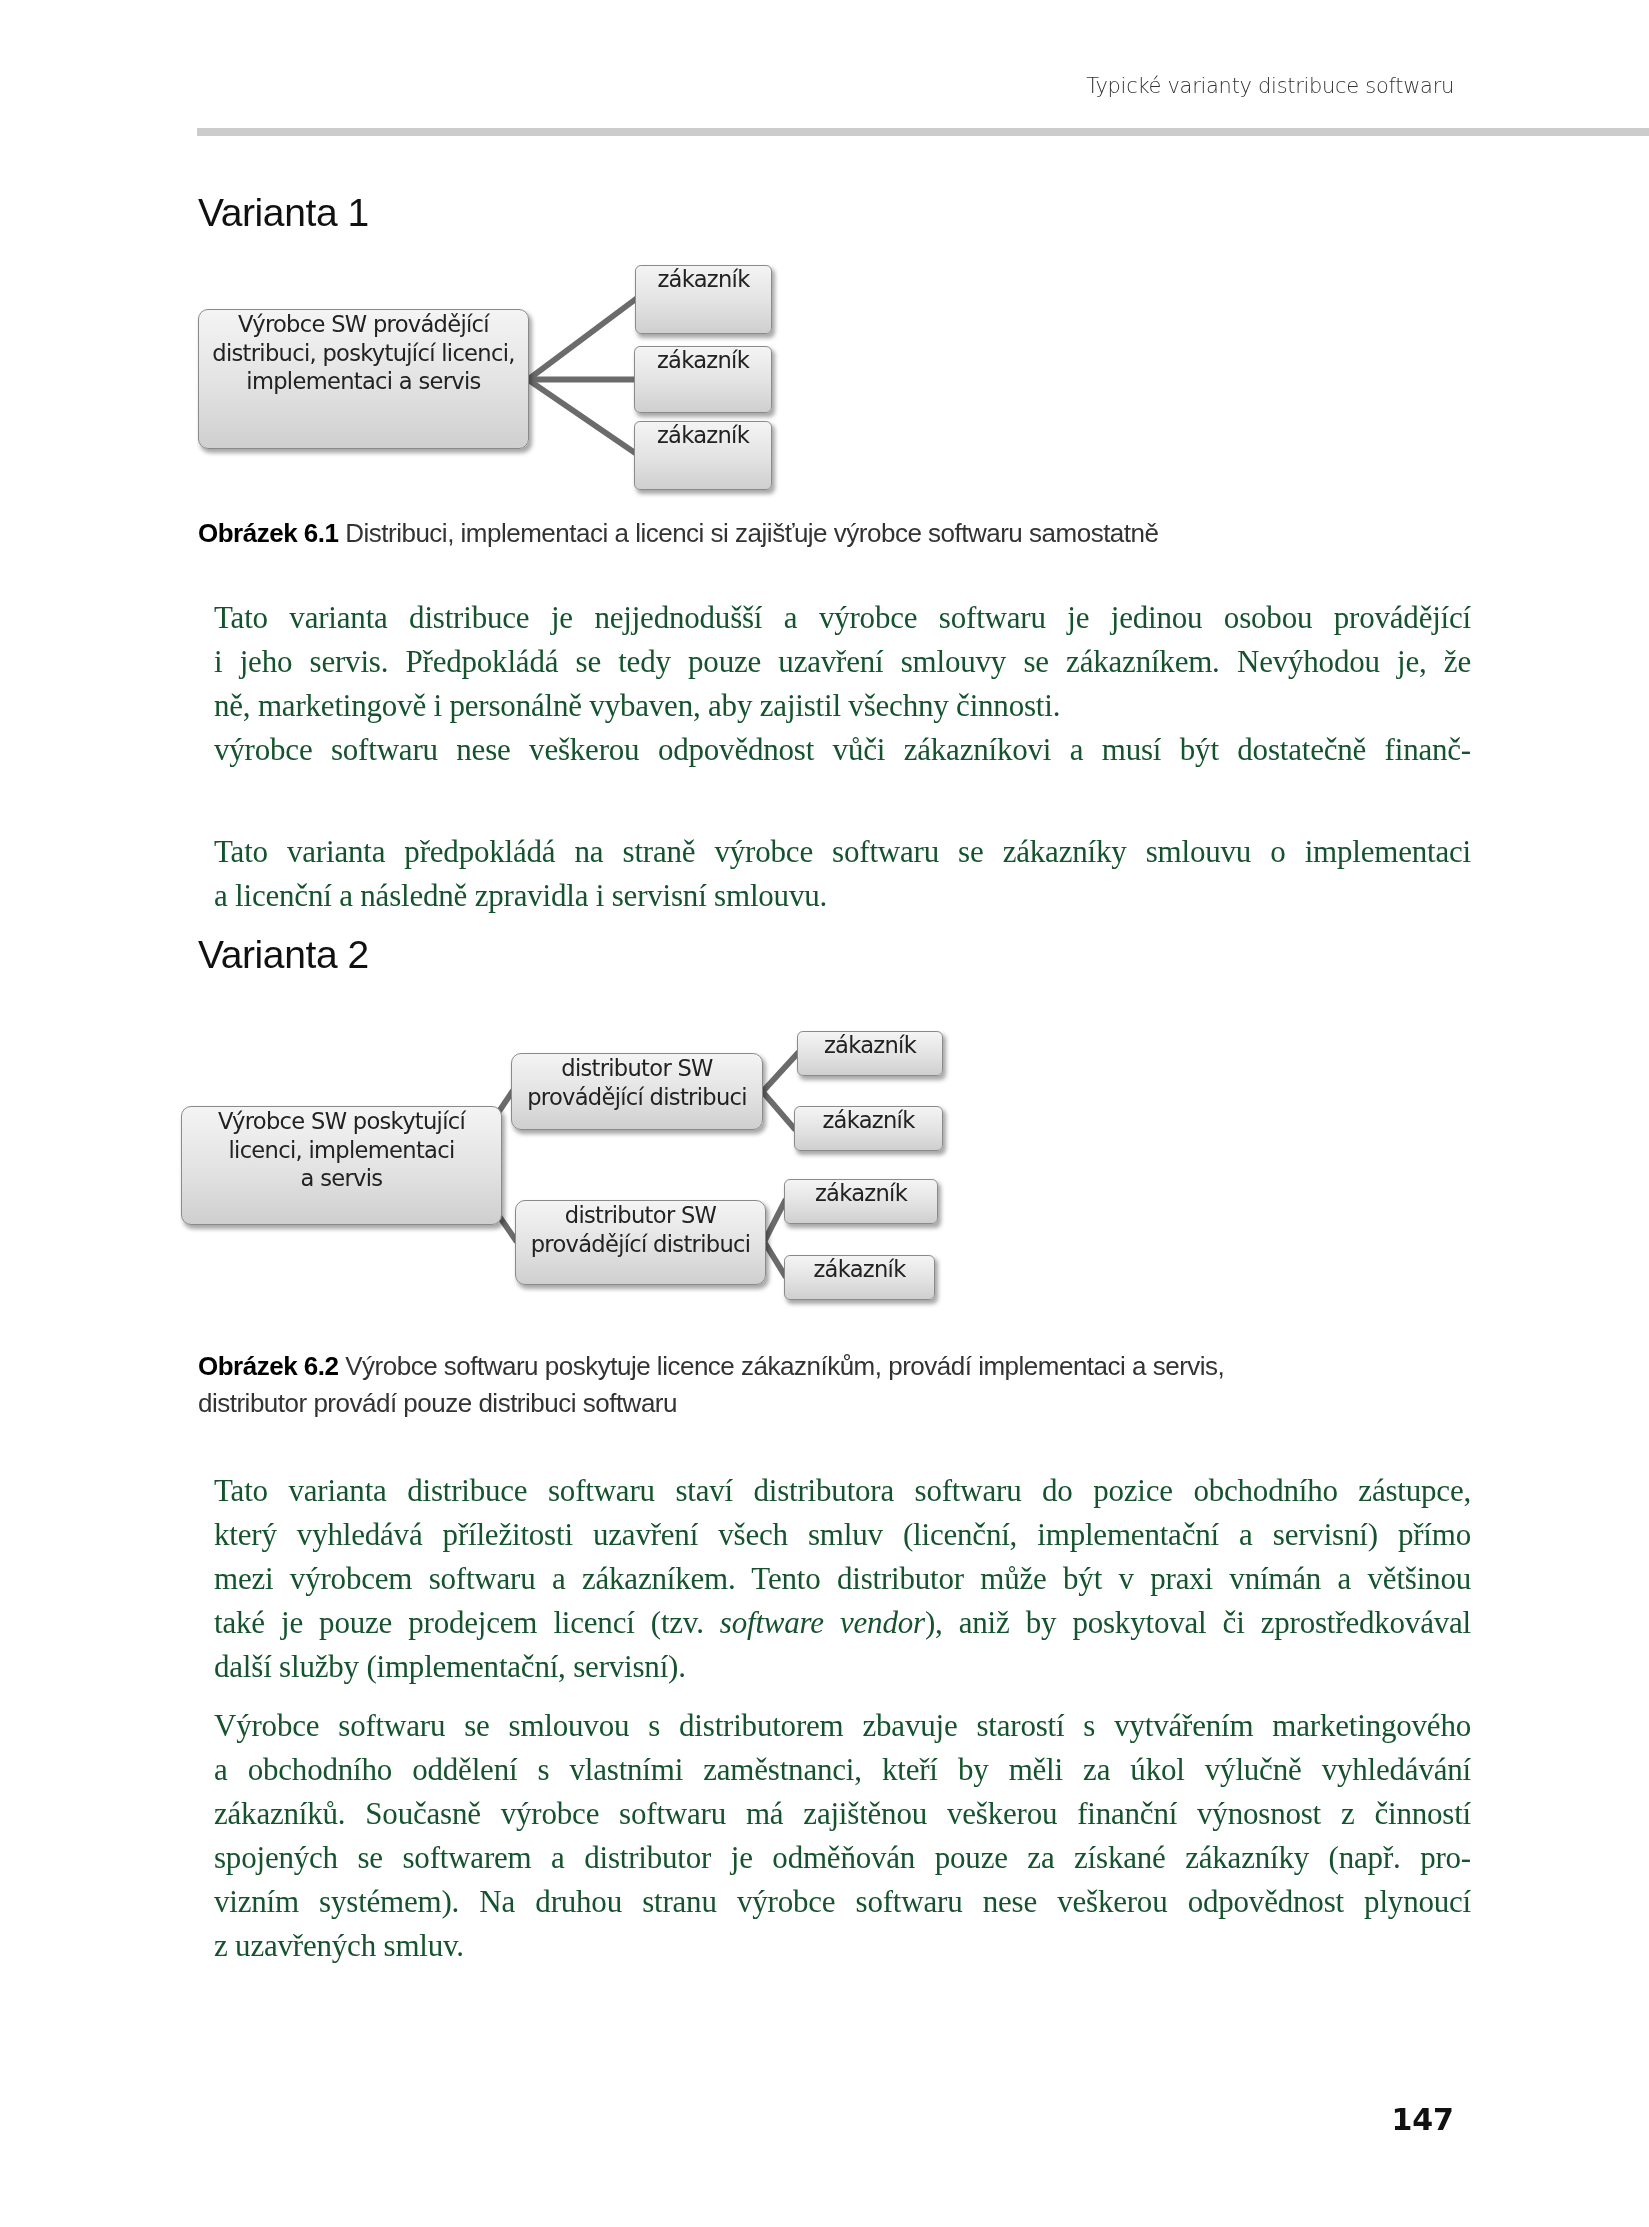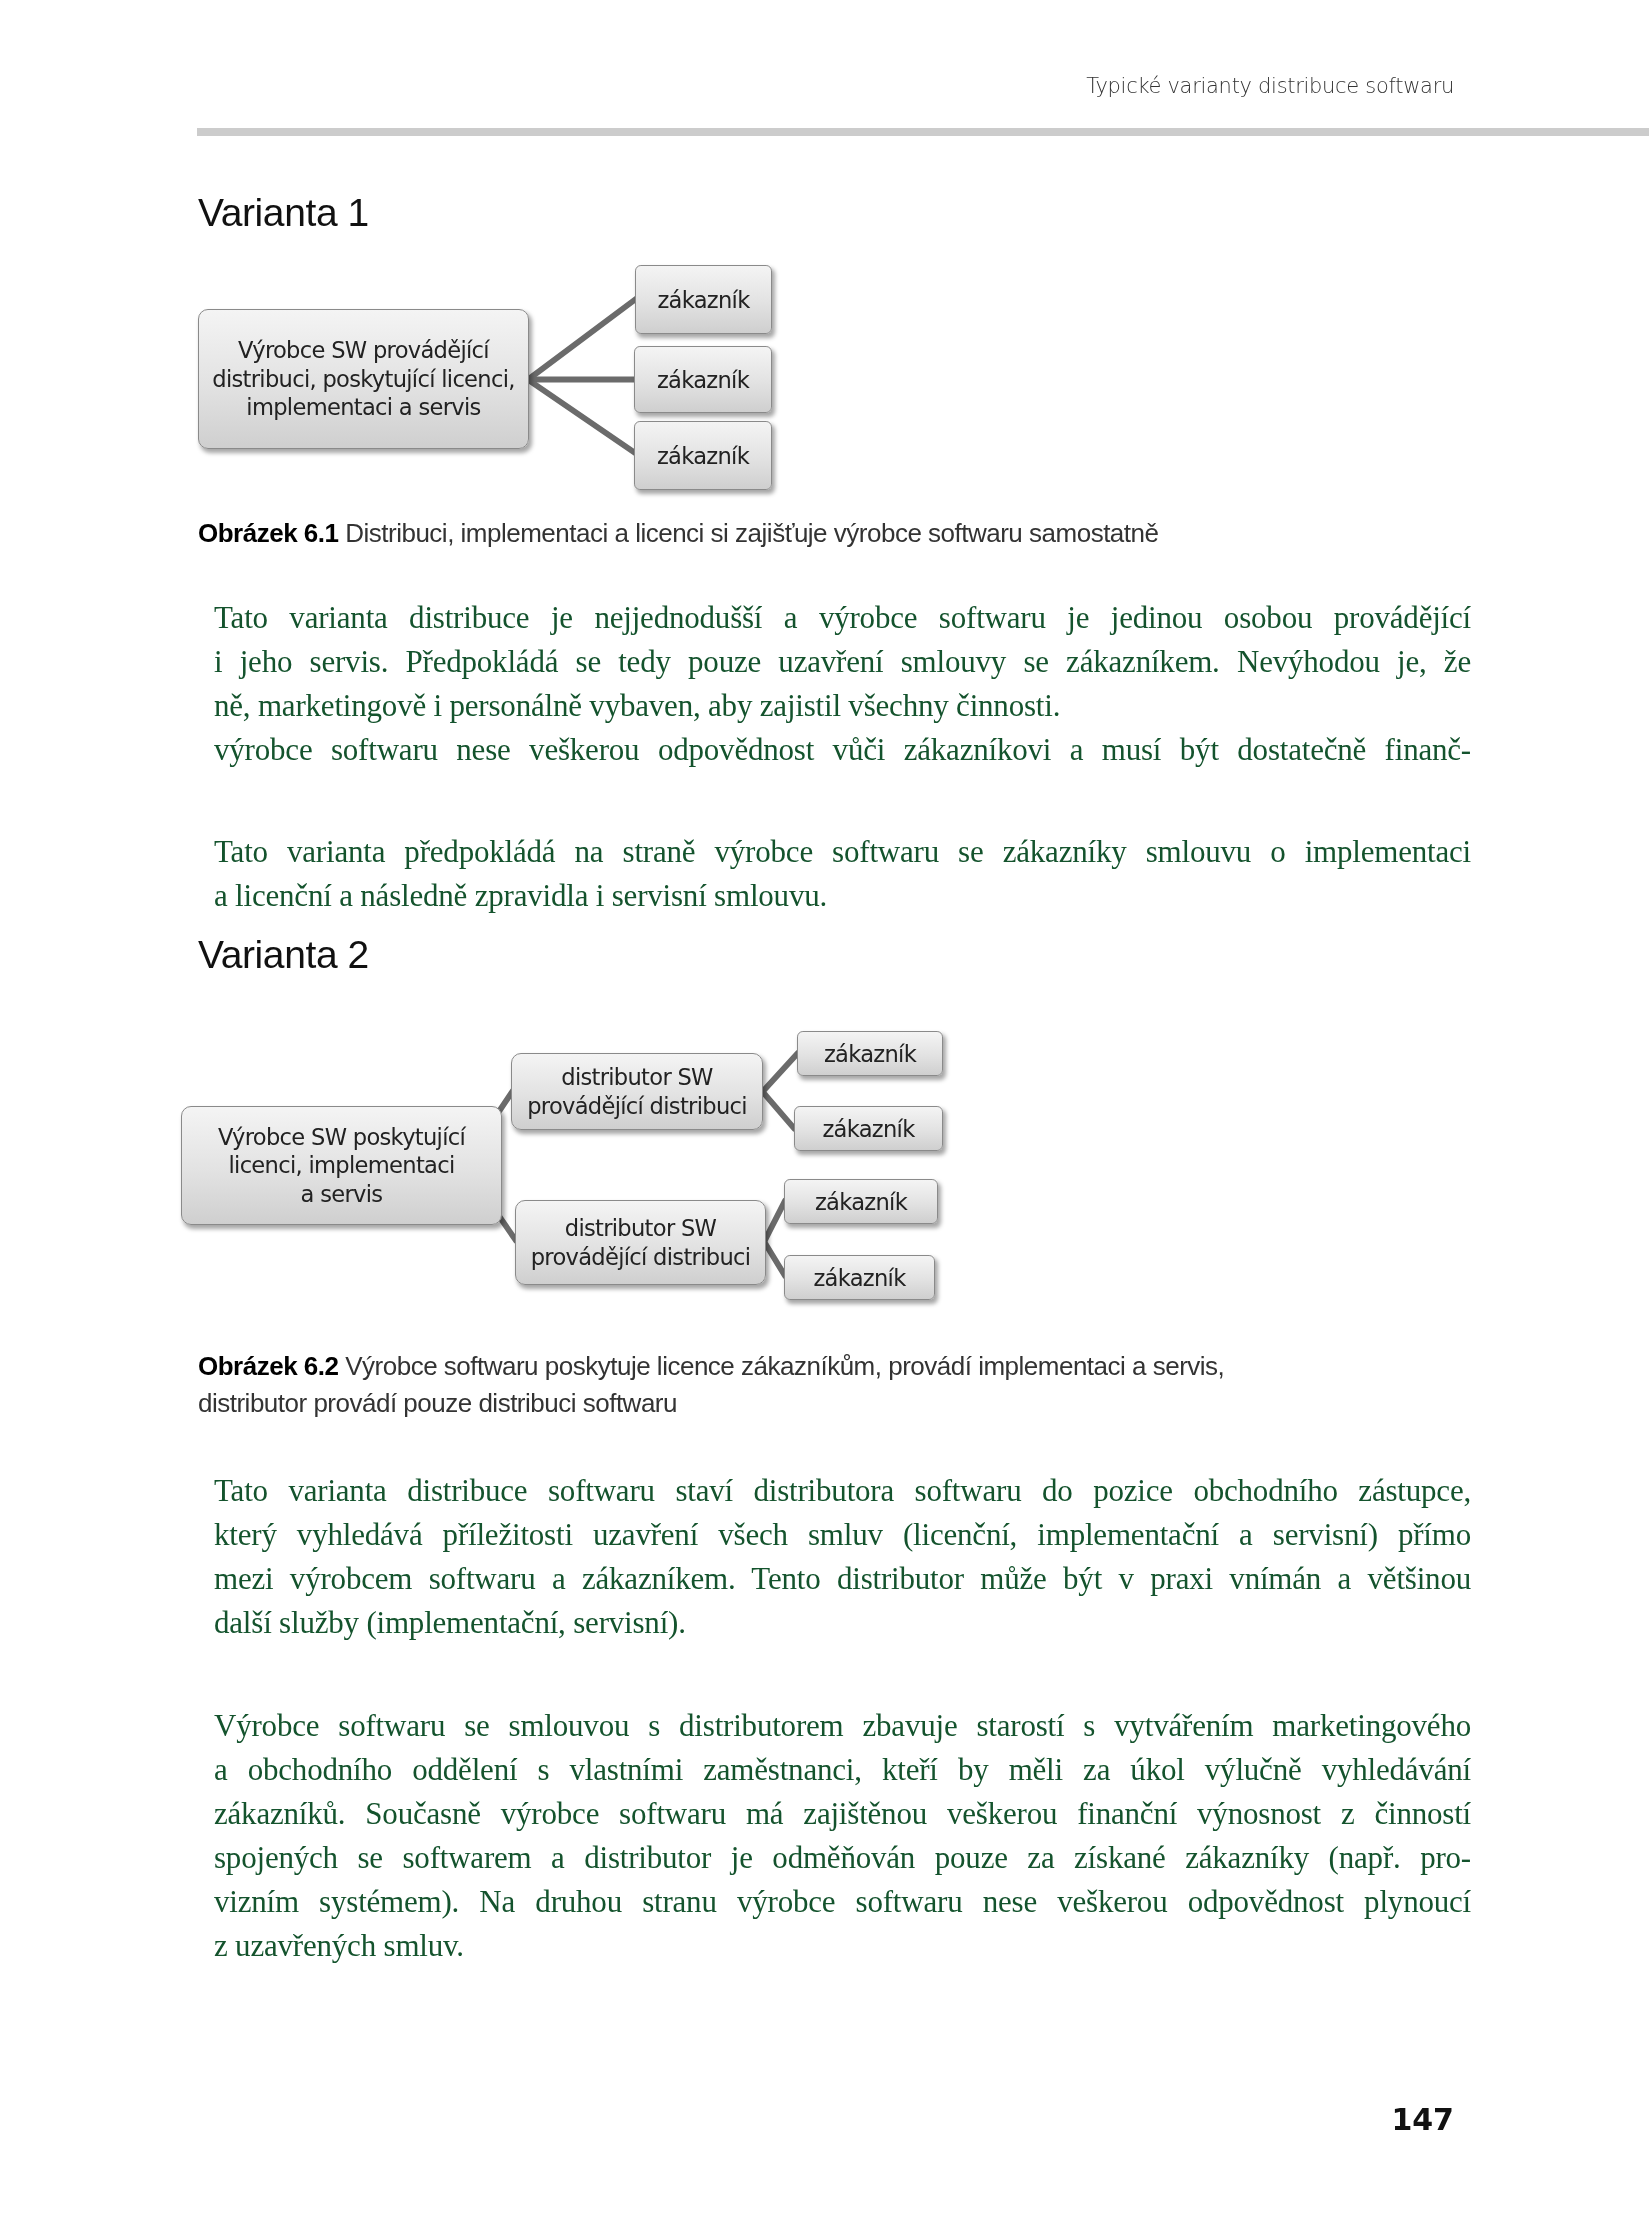--- a/index.html
+++ b/index.html
@@ -28,21 +28,21 @@
     line-height: 44px; text-align: justify; margin: 16px;
     letter-spacing: -0.2px;
   }
   .para .line { display: block; text-align: justify; text-align-last: justify; white-space: nowrap; }
   .para .line.last { text-align-last: left; }
   .box {
     position: absolute; box-sizing: border-box;
     border: 1.7px solid #8a8a8a; border-radius: 10px;
     background: linear-gradient(to bottom, #f4f4f4 0%, #e2e2e2 55%, #cfcfcf 100%);
     box-shadow: 2.5px 3.4px 4.2px rgba(0,0,0,0.35);
-    display: flex; align-items: center; justify-content: center; text-align: center;
+    display: flex; align-items: flex-start; justify-content: center; text-align: center;
     font-family: "DejaVu Sans", sans-serif; color: #222; letter-spacing: -0.7px;
   }
   .box.small { border-radius: 5.9px; font-size: 22.6px; }
   .box.big { font-size: 22.6px; line-height: 28.5px; }
   svg.connectors { position: absolute; left: 0; top: 0; width: 1649px; height: 2227px; pointer-events: none; }
   svg.connectors line { stroke: #6b6b6b; stroke-width: 7; stroke-linecap: round; }
   .page-number {
     position: absolute; right: 195px; top: 2102px;
     font-family: "DejaVu Sans", sans-serif; font-weight: bold; font-size: 30px; color: #111;
   }
@@ -142,20 +142,21 @@
 <div class="caption" style="top:1348px;">
   <b>Obrázek 6.2</b>
   <span class="ctext">Výrobce softwaru poskytuje licence zákazníkům, provádí implementaci a servis,</span><br>
   <span class="ctext">distributor provádí pouze distribuci softwaru</span>
 </div>
 
 <div class="para" style="top:1453px;">
   <span class="line" style="display: block; word-spacing: 12.7px;">Tato varianta distribuce softwaru staví distributora softwaru do pozice obchodního zástupce,</span>
   <span class="line" style="display: block; word-spacing: 12.3px;">který vyhledává příležitosti uzavření všech smluv (licenční, implementační a servisní) přímo</span>
   <span class="line" style="display: block; word-spacing: 8.6px;">mezi výrobcem softwaru a zákazníkem. Tento distributor může být v praxi vnímán a většinou</span>
+  <span class="line" style="display: block; word-spacing: 8.3px;"><span>také je pouze prodejcem licencí (tzv. </span><i>software vendor</i><span>), aniž by poskytoval či zprostředkovával</span></span>
   <span class="line last" style="display: block;">další služby (implementační, servisní).</span>
 </div>
 
 <div class="para" style="top:1688px;">
   <span class="line" style="display: block; word-spacing: 11px;">Výrobce softwaru se smlouvou s distributorem zbavuje starostí s vytvářením marketingového</span>
   <span class="line" style="display: block; word-spacing: 12.4px;">a obchodního oddělení s vlastními zaměstnanci, kteří by měli za úkol výlučně vyhledávání</span>
   <span class="line" style="display: block; word-spacing: 12px;">zákazníků. Současně výrobce softwaru má zajištěnou veškerou finanční výnosnost z činností</span>
   <span class="line" style="display: block; word-spacing: 11.8px;">spojených se softwarem a distributor je odměňován pouze za získané zákazníky (např. pro-</span>
   <span class="line" style="display: block; word-spacing: 12.3px;">vizním systémem). Na druhou stranu výrobce softwaru nese veškerou odpovědnost plynoucí</span>
   <span class="line last" style="display: block;">z uzavřených smluv.</span>

